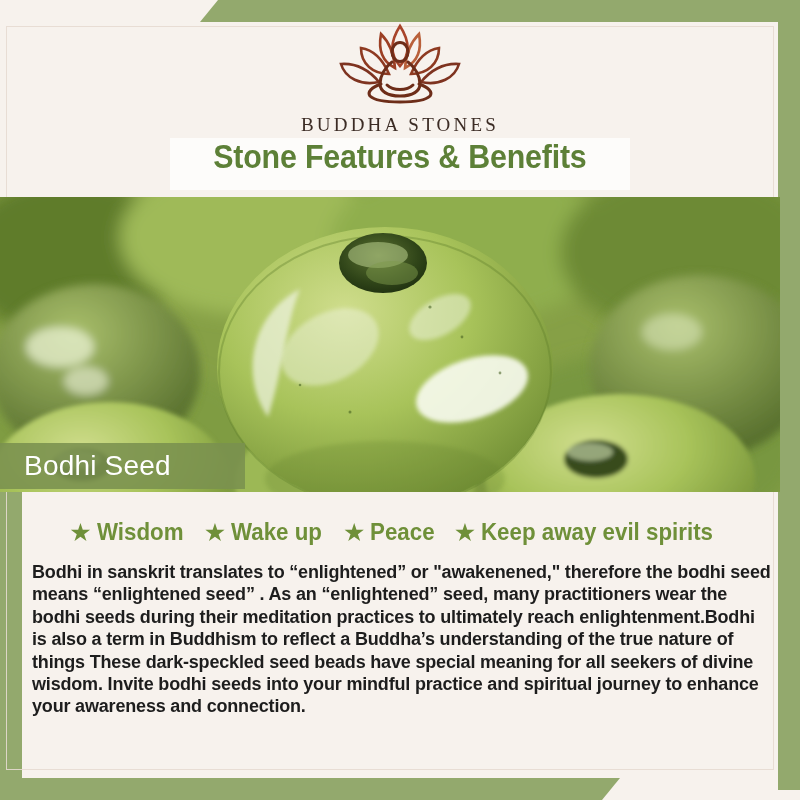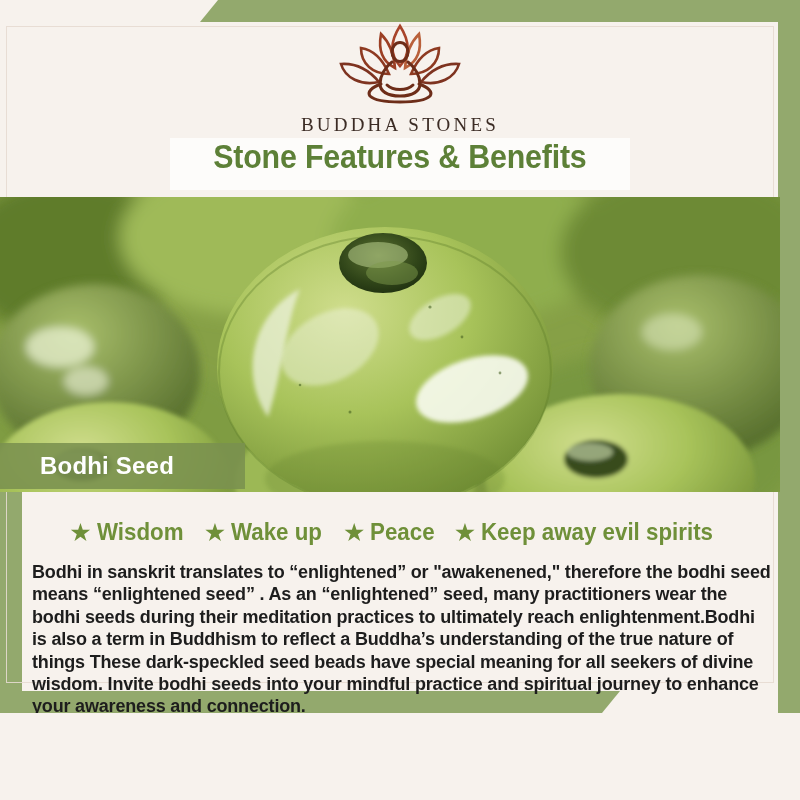--- a/index.html
+++ b/index.html
@@ -1,21 +1,21 @@
 <!DOCTYPE html>
 <html><head>
 <meta charset="utf-8">
 <style>
   html,body{margin:0;padding:0;}
   body{
     width:800px;height:800px;overflow:hidden;
     background:#f7f2ed;
     font-family:"Liberation Sans","DejaVu Sans",sans-serif;
   }
-  .page{position:relative;width:800px;height:713px;overflow:hidden;background:#f7f2ed;}
+  .page{position:relative;width:800px;height:800px;overflow:hidden;background:#f7f2ed;}
 
   
   .frame-top{
     position:absolute;top:0;left:200px;width:600px;height:22px;
     background:#93a96d;
     clip-path:polygon(18px 0,100% 0,100% 100%,0 100%);
   }
   .frame-right{
     position:absolute;top:0;right:0;width:22px;height:790px;
     background:#93a96d;
@@ -65,21 +65,21 @@
     overflow:hidden;background:#7a9540;
   }
   .hero svg{display:block;width:100%;height:100%;}
 
   .seed-label{
     position:absolute;left:0;top:443px;width:245px;height:46px;
     background:rgba(122,145,78,.88);
     display:flex;align-items:center;
   }
   .seed-label span{
-    margin-left:40px;color:#ffffff;font-size:24px;font-weight:bold;
+    margin-left:24px;color:#ffffff;font-size:28px;font-weight:normal;
     letter-spacing:.2px;
   }
 
   
   .benefits{
     position:absolute;top:518px;left:22px;width:756px;
     display:flex;align-items:center;justify-content:center;gap:14px;
   }
   .benefit{display:flex;align-items:center;gap:5px;}
   .benefit .star{color:#6f9039;font-size:25px;line-height:1;}

